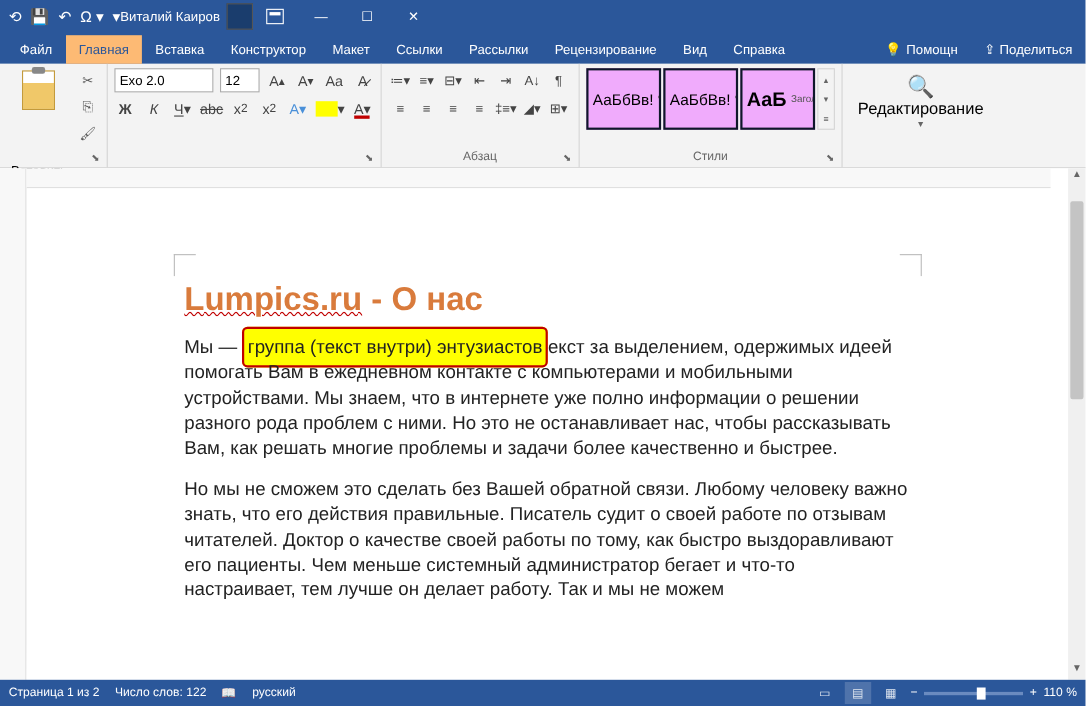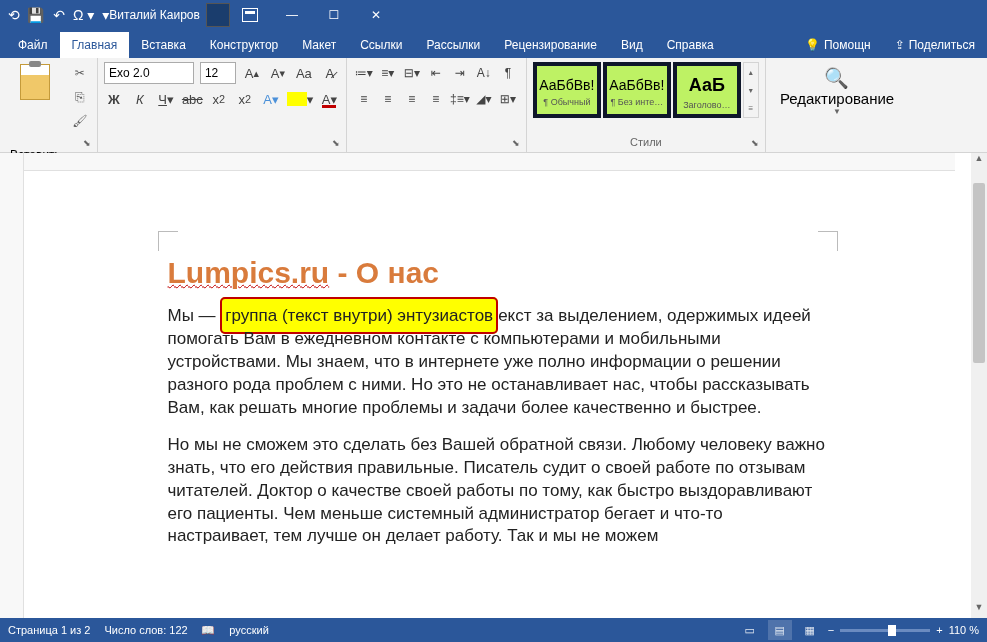--- a/index.html
+++ b/index.html
@@ -13,21 +13,21 @@
 .user { display: flex; align-items: center; gap: 6px; font-size: 12px; }
 .user-avatar { width: 24px; height: 24px; background: #1a3d6d; border: 1px solid #555; }
 .win-btns { display: flex; gap: 2px; }
 .win-btn { width: 40px; height: 28px; display: flex; align-items: center; justify-content: center; color: #fff; cursor: pointer; }
 .ribbonopts-icon { width: 16px; height: 14px; border: 1px solid #fff; position: relative; }
 .ribbonopts-icon::after { content: ''; position: absolute; top: 2px; left: 2px; right: 2px; height: 3px; background: #fff; }
 
 
 .tabs { background: #2b579a; height: 28px; display: flex; align-items: flex-end; padding-left: 6px; }
 .tab { padding: 6px 12px; color: #fff; font-size: 12px; cursor: pointer; }
-.tab.active { background: #ffffff; color: #2b579a; }
+.tab.active { background: #fdba74; color: #2b579a; }
 .tabs-right { margin-left: auto; display: flex; }
 .tabs-right .tab { display: flex; align-items: center; gap: 4px; }
 
 
 .ribbon { background: #f3f3f3; height: 95px; display: flex; border-bottom: 1px solid #d4d4d4; }
 .group { border-right: 1px solid #d4d4d4; padding: 4px 6px 2px; display: flex; flex-direction: column; position: relative; }
 .group-content { flex: 1; display: flex; align-items: flex-start; gap: 4px; }
 .group-label { text-align: center; font-size: 11px; color: #666; padding: 2px 0; position: relative; }
 .group-launcher { position: absolute; right: 2px; bottom: 2px; width: 12px; height: 12px; font-size: 9px; color: #666; cursor: pointer; }
 
@@ -42,21 +42,21 @@
 .font-size { width: 36px; height: 22px; border: 1px solid #ababab; background: #fff; padding: 0 4px; font-size: 12px; }
 .font-btn { min-width: 20px; height: 22px; display: flex; align-items: center; justify-content: center; cursor: pointer; font-size: 13px; color: #444; }
 .font-btn.hl { background: #ffff00; width: 18px; height: 14px; }
 .font-btn.color-a { position: relative; }
 .font-btn.color-a::after { content: ''; position: absolute; bottom: 2px; left: 3px; right: 3px; height: 3px; background: #c00000; }
 
 .para-row { display: flex; gap: 2px; align-items: center; margin-bottom: 4px; }
 .para-btn { width: 22px; height: 22px; display: flex; align-items: center; justify-content: center; cursor: pointer; color: #444; }
 
 .styles-gallery { display: flex; gap: 2px; }
-.style-box { width: 68px; height: 56px; border: 4px solid #0f172a; background: #bef264; display: flex; flex-direction: column; align-items: center; justify-content: center; cursor: pointer; font-size: 10px; }
+.style-box { width: 68px; height: 56px; border: 2px solid #0f172a; background: #f0abfc; display: flex; flex-direction: row; align-items: center; justify-content: center; cursor: pointer; font-size: 10px; }
 .style-preview { font-size: 14px; padding: 4px; }
 .style-name { font-size: 9px; color: #555; white-space: nowrap; overflow: hidden; width: 100%; text-align: center; }
 .styles-more { width: 16px; display: flex; flex-direction: column; justify-content: space-around; border: 1px solid #d4d4d4; cursor: pointer; }
 .styles-more span { font-size: 8px; text-align: center; color: #666; }
 
 .editing-btn { display: flex; flex-direction: column; align-items: center; padding: 4px 8px; cursor: pointer; }
 .editing-icon { font-size: 20px; color: #555; }
 .ribbon-collapse { position: absolute; right: 4px; bottom: 2px; cursor: pointer; font-size: 10px; color: #666; }
 
 
@@ -199,20 +199,21 @@
       <div class="para-row">
         <div class="para-btn">≡</div>
         <div class="para-btn">≡</div>
         <div class="para-btn">≡</div>
         <div class="para-btn">≡</div>
         <div class="para-btn">‡≡▾</div>
         <div class="para-btn">◢▾</div>
         <div class="para-btn">⊞▾</div>
       </div>
     </div>
+    <div class="group-label">Абзац</div>
     <div class="group-launcher">⬊</div>
   </div>
 
   <div class="group">
     <div class="group-content">
       <div class="styles-gallery">
         <div class="style-box">
           <div class="style-preview">АаБбВв!</div>
           <div class="style-name">¶ Обычный</div>
         </div>

